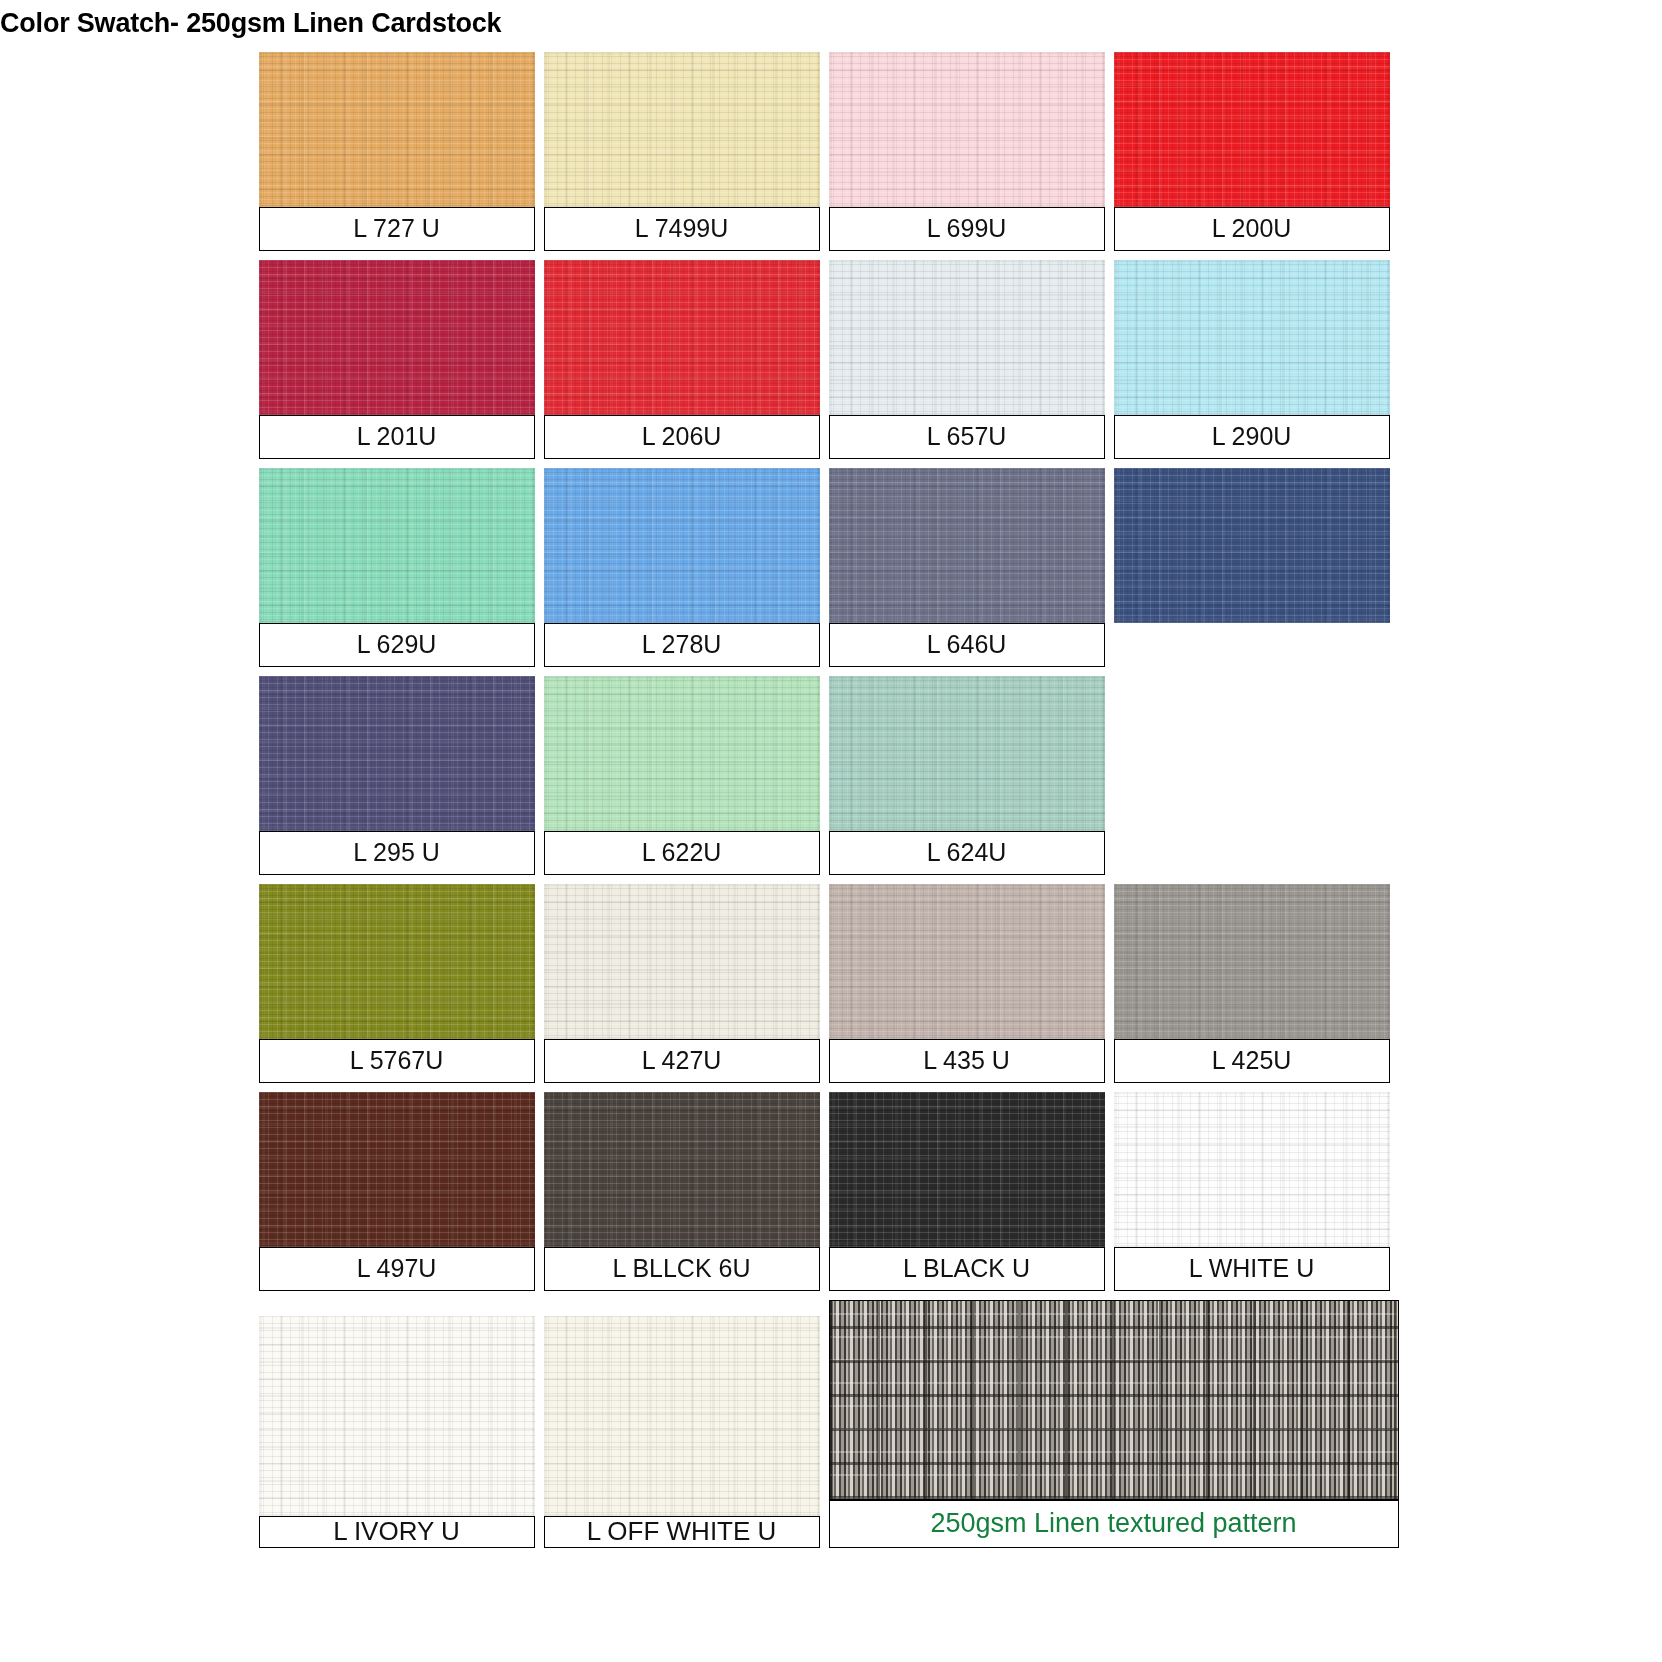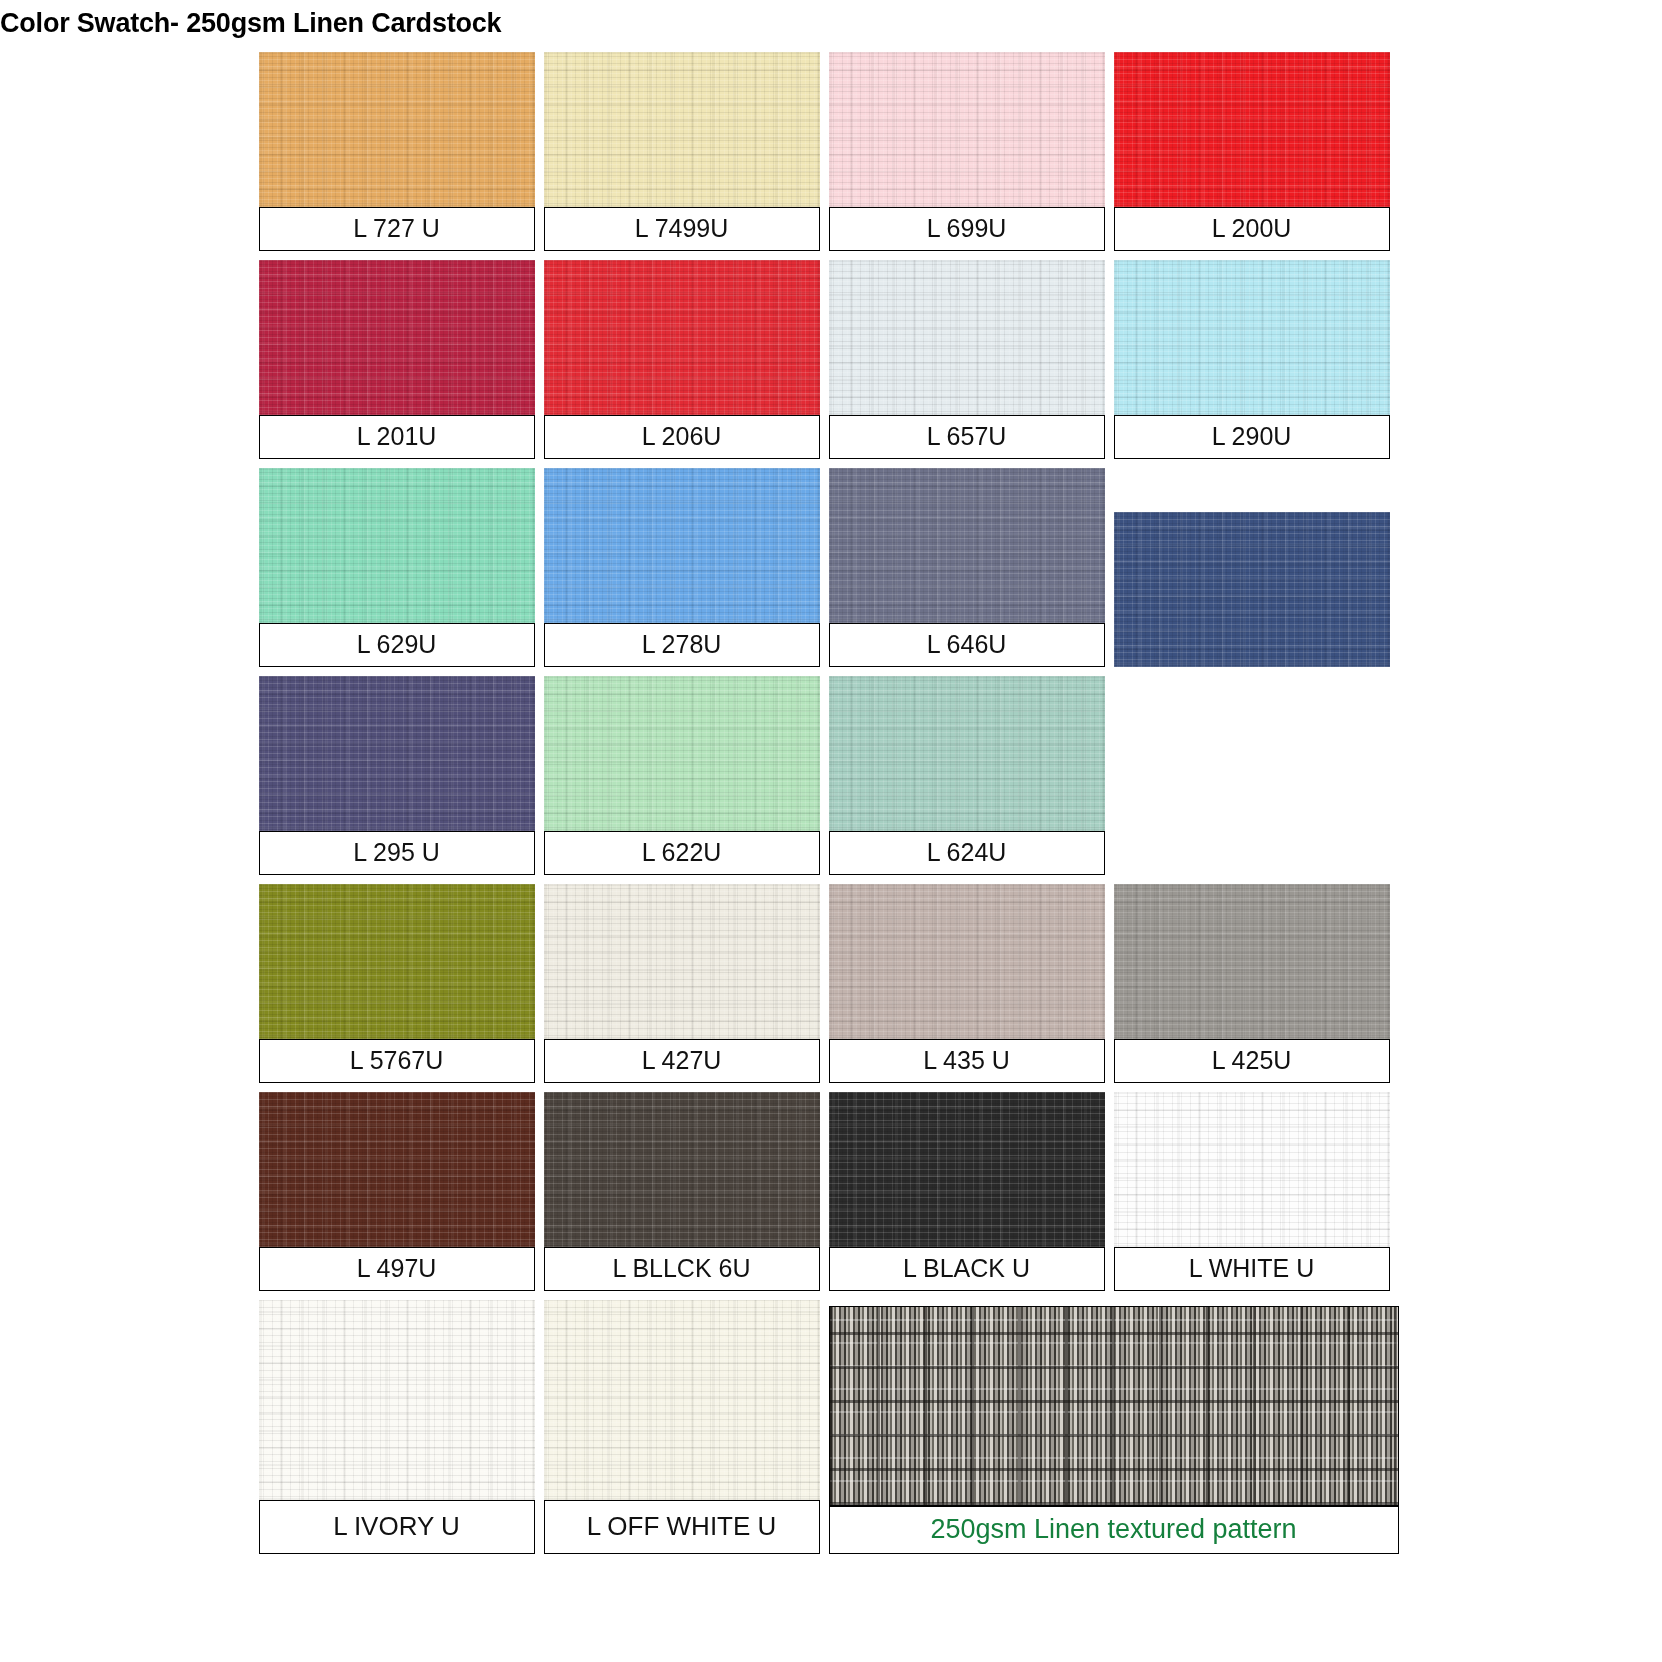--- a/index.html
+++ b/index.html
@@ -36,21 +36,20 @@
   .swatch-row {
     display: flex;
     gap: 9px;
     margin-bottom: 9px;
   }
 
   .swatch-cell {
     width: 276px;
     display: flex;
     flex-direction: column;
-    justify-content: flex-end;
   }
 
   .swatch-chip {
     height: 155px;
     width: 100%;
     position: relative;
     overflow: hidden;
     background-repeat: repeat;
   }
 
@@ -163,21 +162,21 @@
   }
   .bottom-row {
     display: flex;
     gap: 9px;
     align-items: flex-end;
   }
   .bottom-row .swatch-cell .swatch-chip {
     height: 200px;
   }
   .bottom-row .swatch-cell .swatch-label {
-    height: 54px;
+    height: 32px;
     font-size: 26px;
   }
 </style>
 </head>
 <body>
 
 <div id="page-title">Color Swatch- 250gsm Linen Cardstock</div>
 
 <div id="grid-wrap">
 

